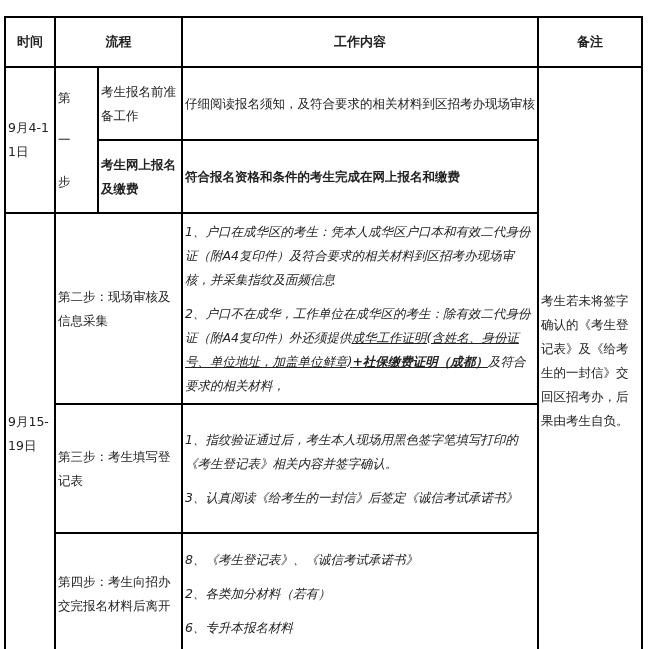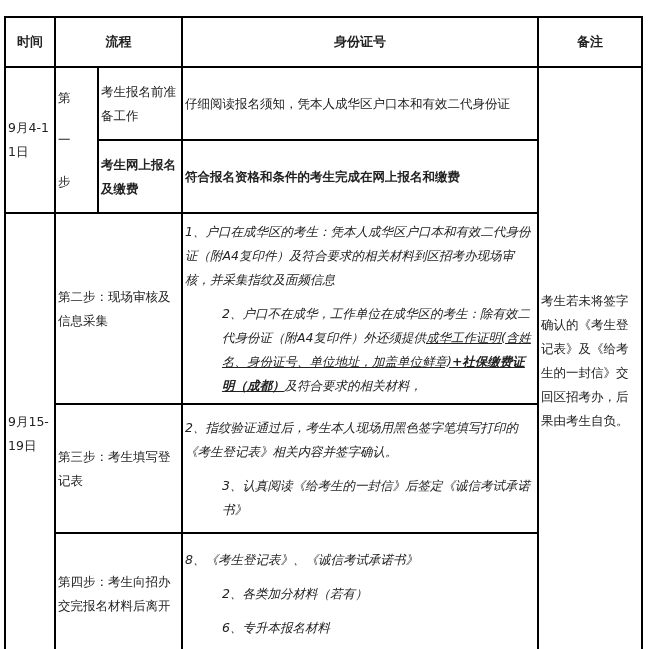--- a/index.html
+++ b/index.html
@@ -9,74 +9,74 @@
                 table-layout: fixed; width: 524px; }
   table.sched td, table.sched th { border: 2px solid #000; padding: 0 2px; vertical-align: middle;
                 font-size: 12.5px; line-height: 24px; text-align: left; word-break: break-all; }
   table.sched th { font-weight: bold; text-align: center; font-size: 13px; height: 48px; }
   .c-time { width: 50px; }
   .c-step { width: 43px; }
   .c-sub { width: 84px; }
   .c-work { width: 356px; }
   .c-note { width: 104px; }
   .work p { margin: 0; font-style: italic; }
-  .work p + p { margin-top: 10px; margin-left: 37px; }
+  .work p + p { margin-top: 10px; }
   .u { text-decoration: underline; }
   .b { font-weight: bold; }
   .step1 { line-height: 22px; }
 </style>
 </head>
 <body>
 
 <table class="sched">
   <colgroup>
     <col class="c-time">
       <col class="c-step">
       <col class="c-sub">
       <col class="c-work">
       <col class="c-note">
   </colgroup>
   <tbody>
       <tr>
     <th>时间</th>
     <th colspan="2">流程</th>
-    <th>身份证号</th>
+    <th>工作内容</th>
     <th>备注</th>
   </tr>
 
   <tr style="height:73px;">
     <td rowspan="2">9月4-11日</td>
     <td rowspan="2" class="step1">
       <div>第</div>
       <div style="height:18px"></div>
       <div>一</div>
       <div style="height:18px"></div>
       <div>步</div>
     </td>
     <td>考生报名前准备工作</td>
-    <td class="work">仔细阅读报名须知，凭本人成华区户口本和有效二代身份证</td>
+    <td class="work">仔细阅读报名须知，及符合要求的相关材料到区招考办现场审核</td>
     <td rowspan="6">考生若未将签字确认的《考生登记表》及《给考生的一封信》交回区招考办，后果由考生自负。</td>
   </tr>
   <tr style="height:73px;font-weight:bold;">
     <td>考生网上报名及缴费</td>
     <td class="work">符合报名资格和条件的考生完成在网上报名和缴费</td>
   </tr>
 
   <tr style="height:191px;">
     <td rowspan="3">9月15-19日</td>
     <td colspan="2">第二步：现场审核及信息采集</td>
     <td class="work">
       <p>1、户口在成华区的考生：凭本人成华区户口本和有效二代身份证（附A4复印件）及符合要求的相关材料到区招考办现场审核，并采集指纹及面频信息</p>
       <p><span>2、户口不在成华，工作单位在成华区的考生：除有效二代身份证（附A4复印件）外还须提供</span><span class="u">成华工作证明(含姓名、身份证号、单位地址，加盖单位鲜章)</span><span class="u b">+社保缴费证明（成都）</span><span>及符合要求的相关材料，</span></p>
     </td>
   </tr>
   <tr style="height:129px;">
     <td colspan="2">第三步：考生填写登记表</td>
     <td class="work">
-      <p>2、指纹验证通过后，考生本人现场用黑色签字笔填写打印的《考生登记表》相关内容并签字确认。</p>
+      <p>1、指纹验证通过后，考生本人现场用黑色签字笔填写打印的《考生登记表》相关内容并签字确认。</p>
       <p>3、认真阅读《给考生的一封信》后签定《诚信考试承诺书》</p>
     </td>
   </tr>
   <tr style="height:121px;">
     <td colspan="2">第四步：考生向招办交完报名材料后离开</td>
     <td class="work">
       <p>8、《考生登记表》、《诚信考试承诺书》</p>
       <p>2、各类加分材料（若有）</p>
       <p>6、专升本报名材料</p>
     </td>

